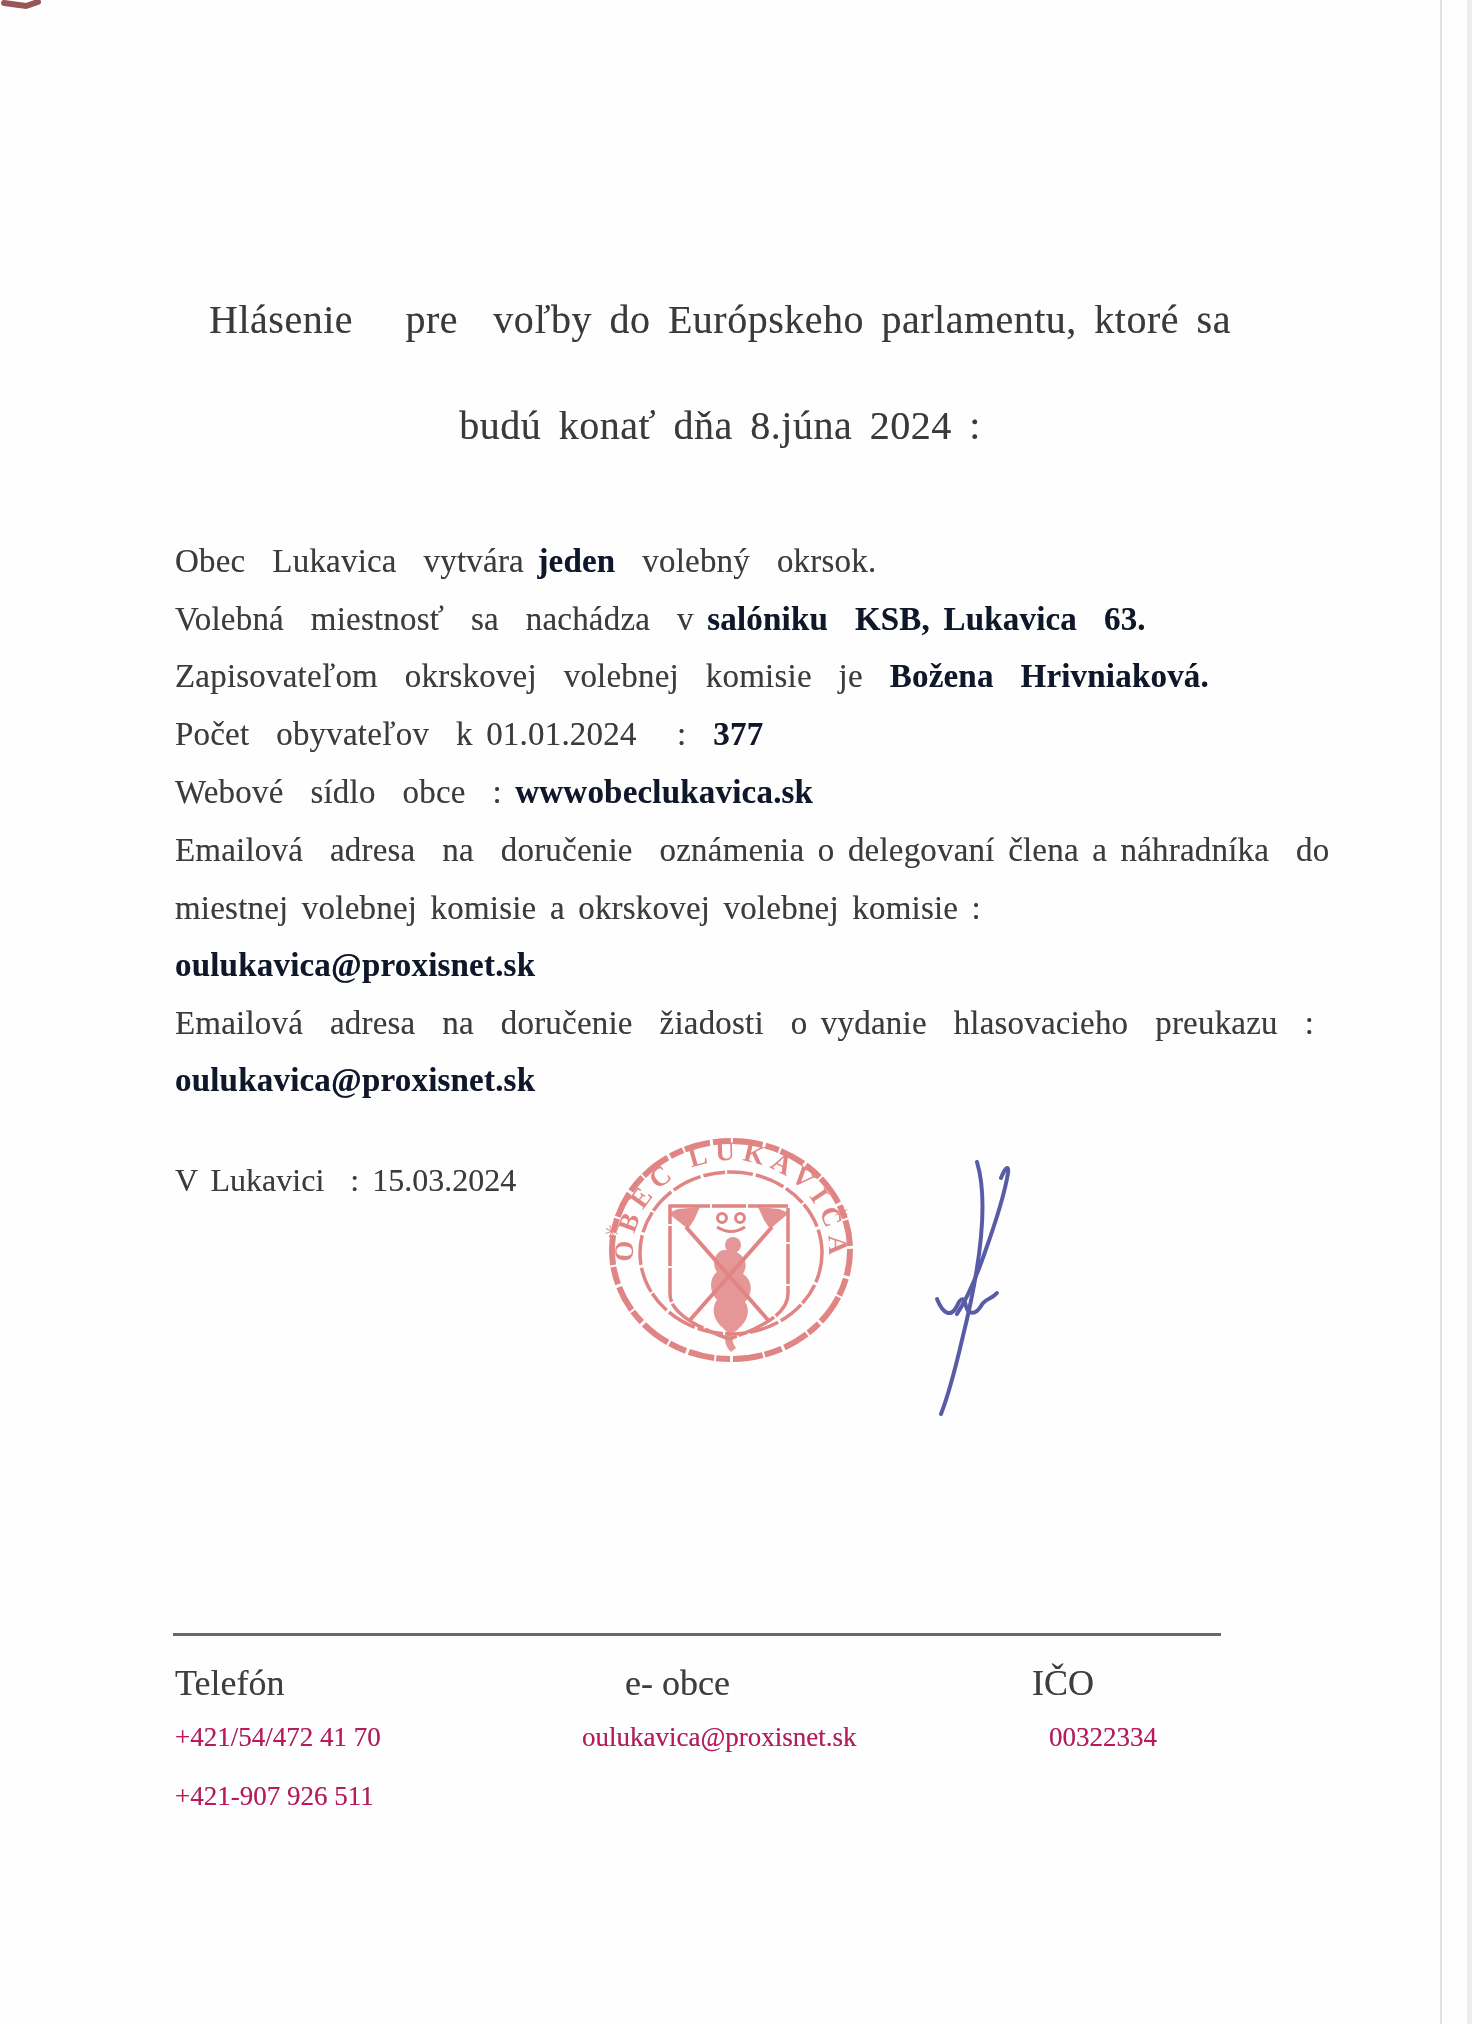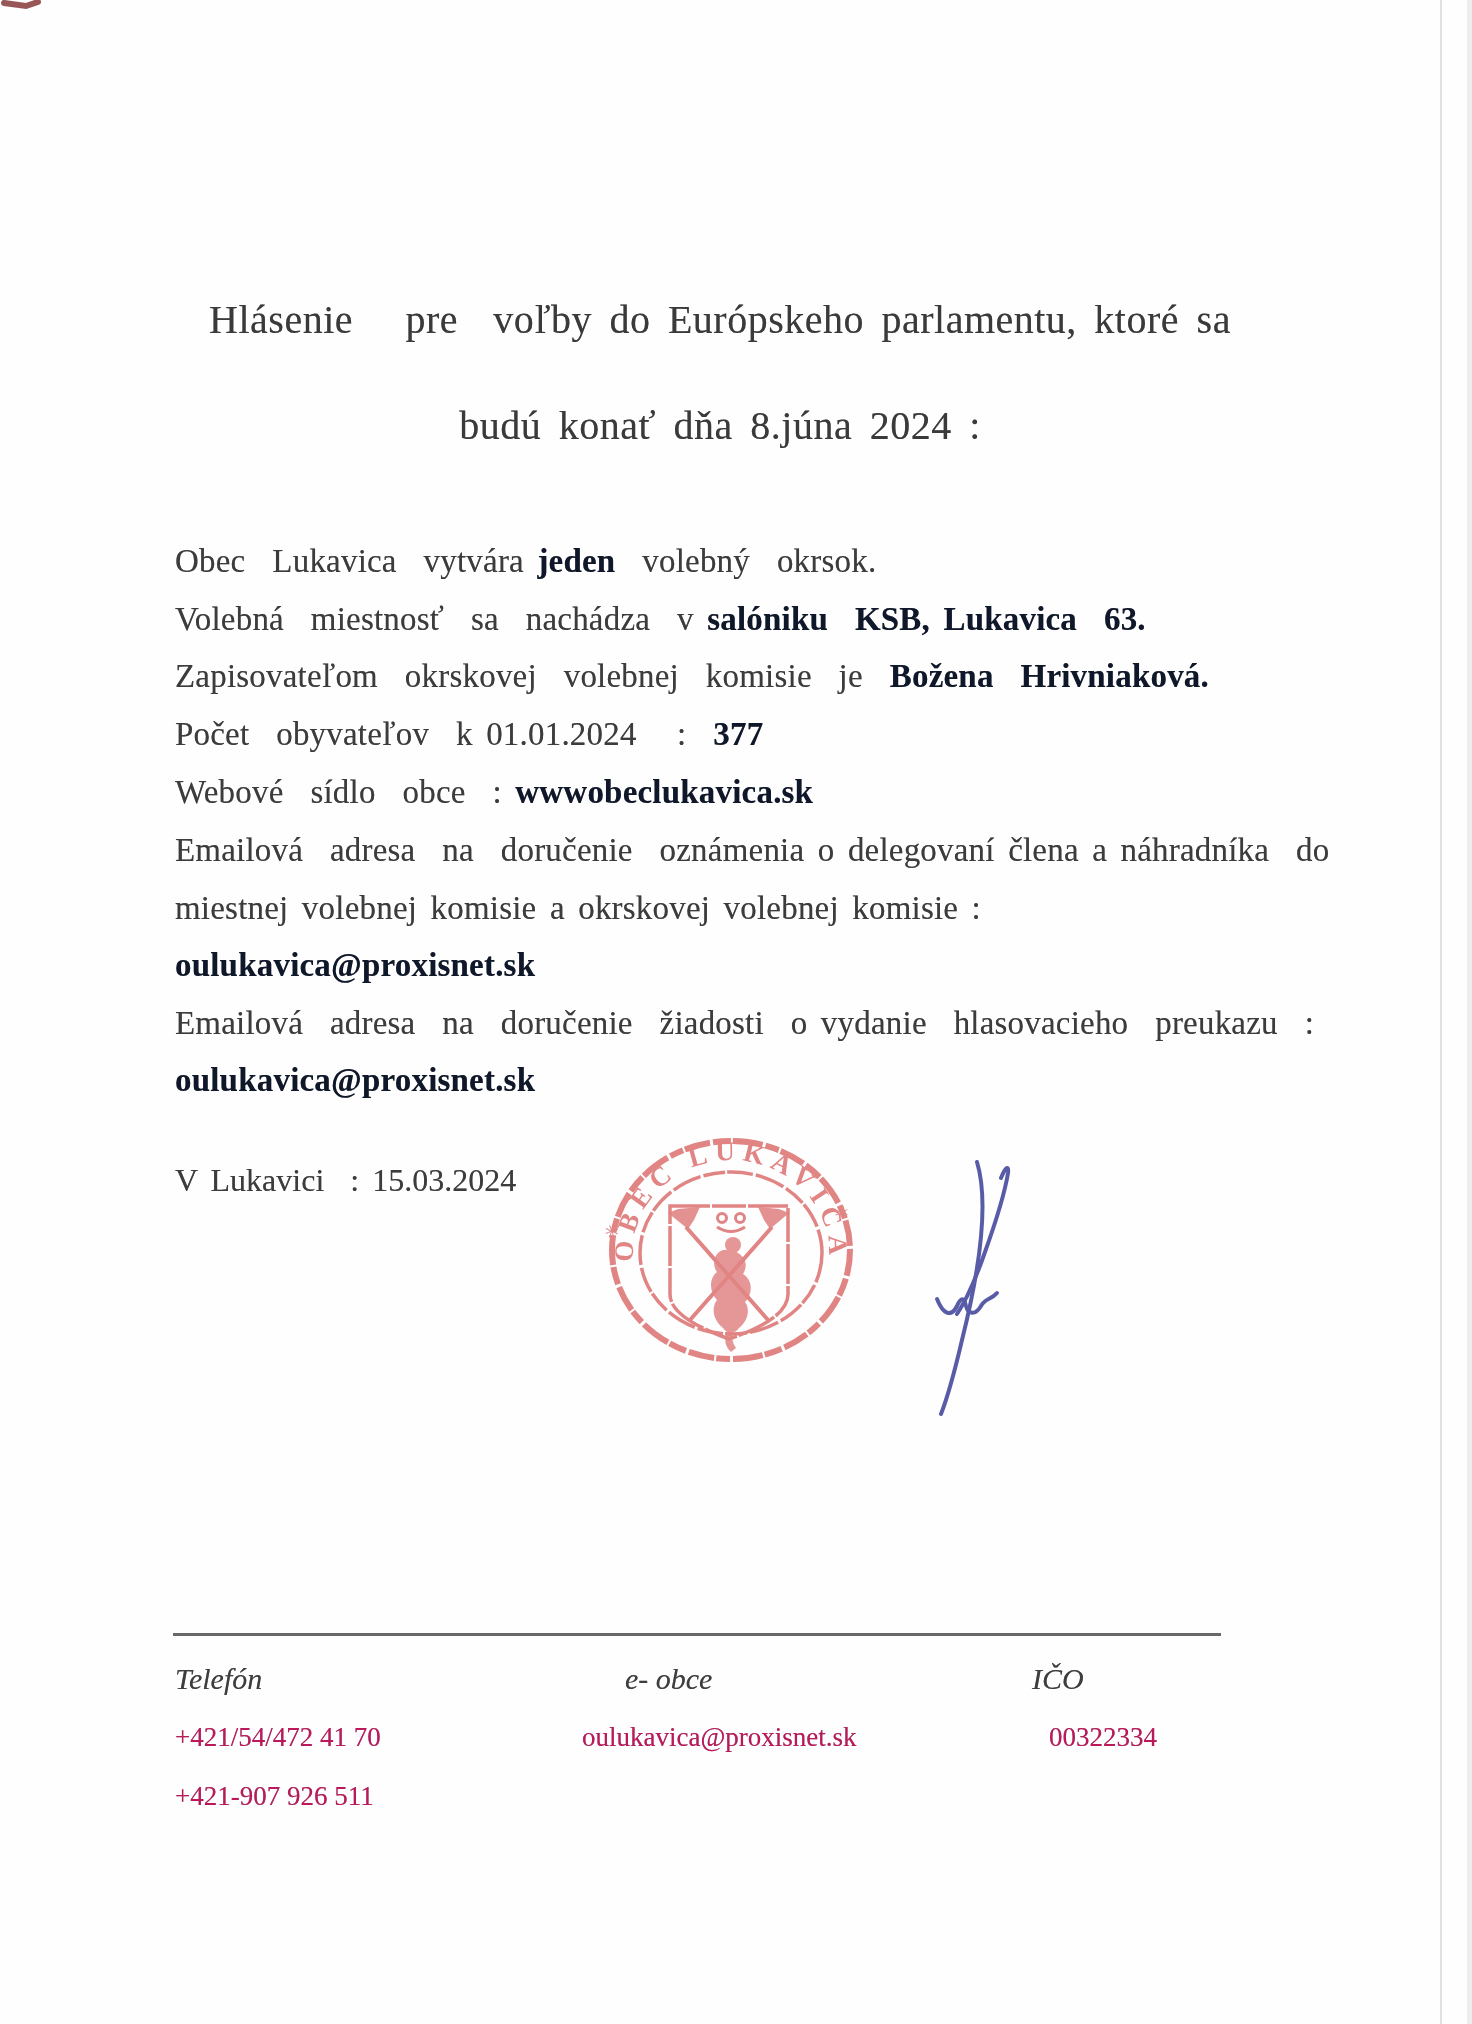--- a/index.html
+++ b/index.html
@@ -12,21 +12,21 @@
     position:absolute;white-space:pre;color:#3c3c3c;
     font-family:"Liberation Serif", serif;
     text-shadow:0 0 0.6px rgba(70,70,70,.55);
   }
   .title{font-size:40px;word-spacing:7px;letter-spacing:.5px;color:#3a3a3a;}
   .title-wrap{position:absolute;left:0;width:1440px;text-align:center;}
   .body-line{font-size:33px;word-spacing:5px;letter-spacing:.2px;}
   .body-line b{font-weight:bold;color:#0f172a;}
   .date-line{font-size:32px;word-spacing:5px;}
   .name-line{font-size:32px;word-spacing:4px;}
-  .f-head{font-size:30px;color:#3e3e3e;font-style:italic;}
+  .f-head{font-size:36px;color:#3e3e3e;}
   .f-val{font-size:27px;color:#be185d;}
   .rule{position:absolute;background:#4e4e4e;opacity:.85;}
   .scan-line{position:absolute;top:0;height:2024px;width:2px;background:#c9c9c9;opacity:.55;}
   .page-edge{position:absolute;top:0;right:0;height:2024px;width:5px;background:#ededed;}
   svg{position:absolute;overflow:visible;}
   .stamp{opacity:.82;filter:blur(.3px);}
   .sig{opacity:.92;}
 </style>
 </head>
 <body>

